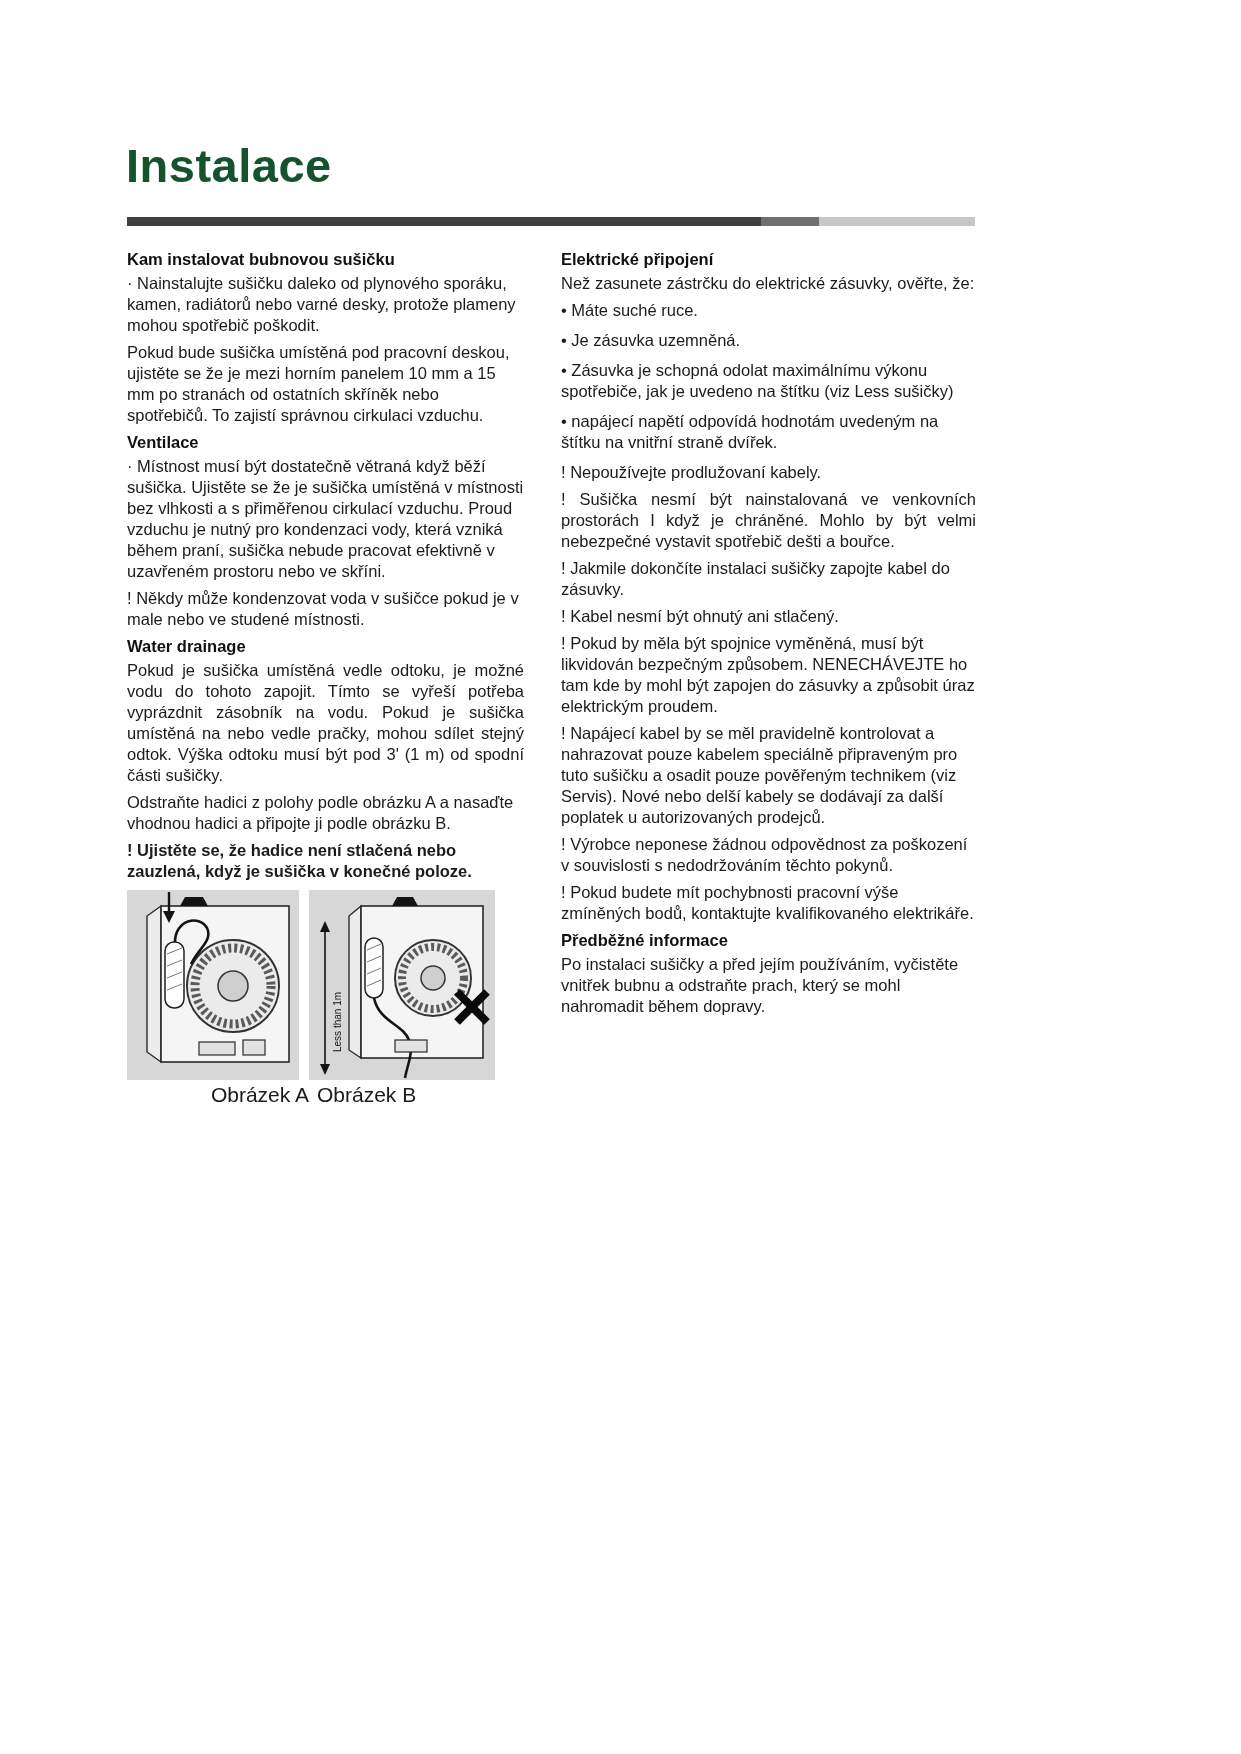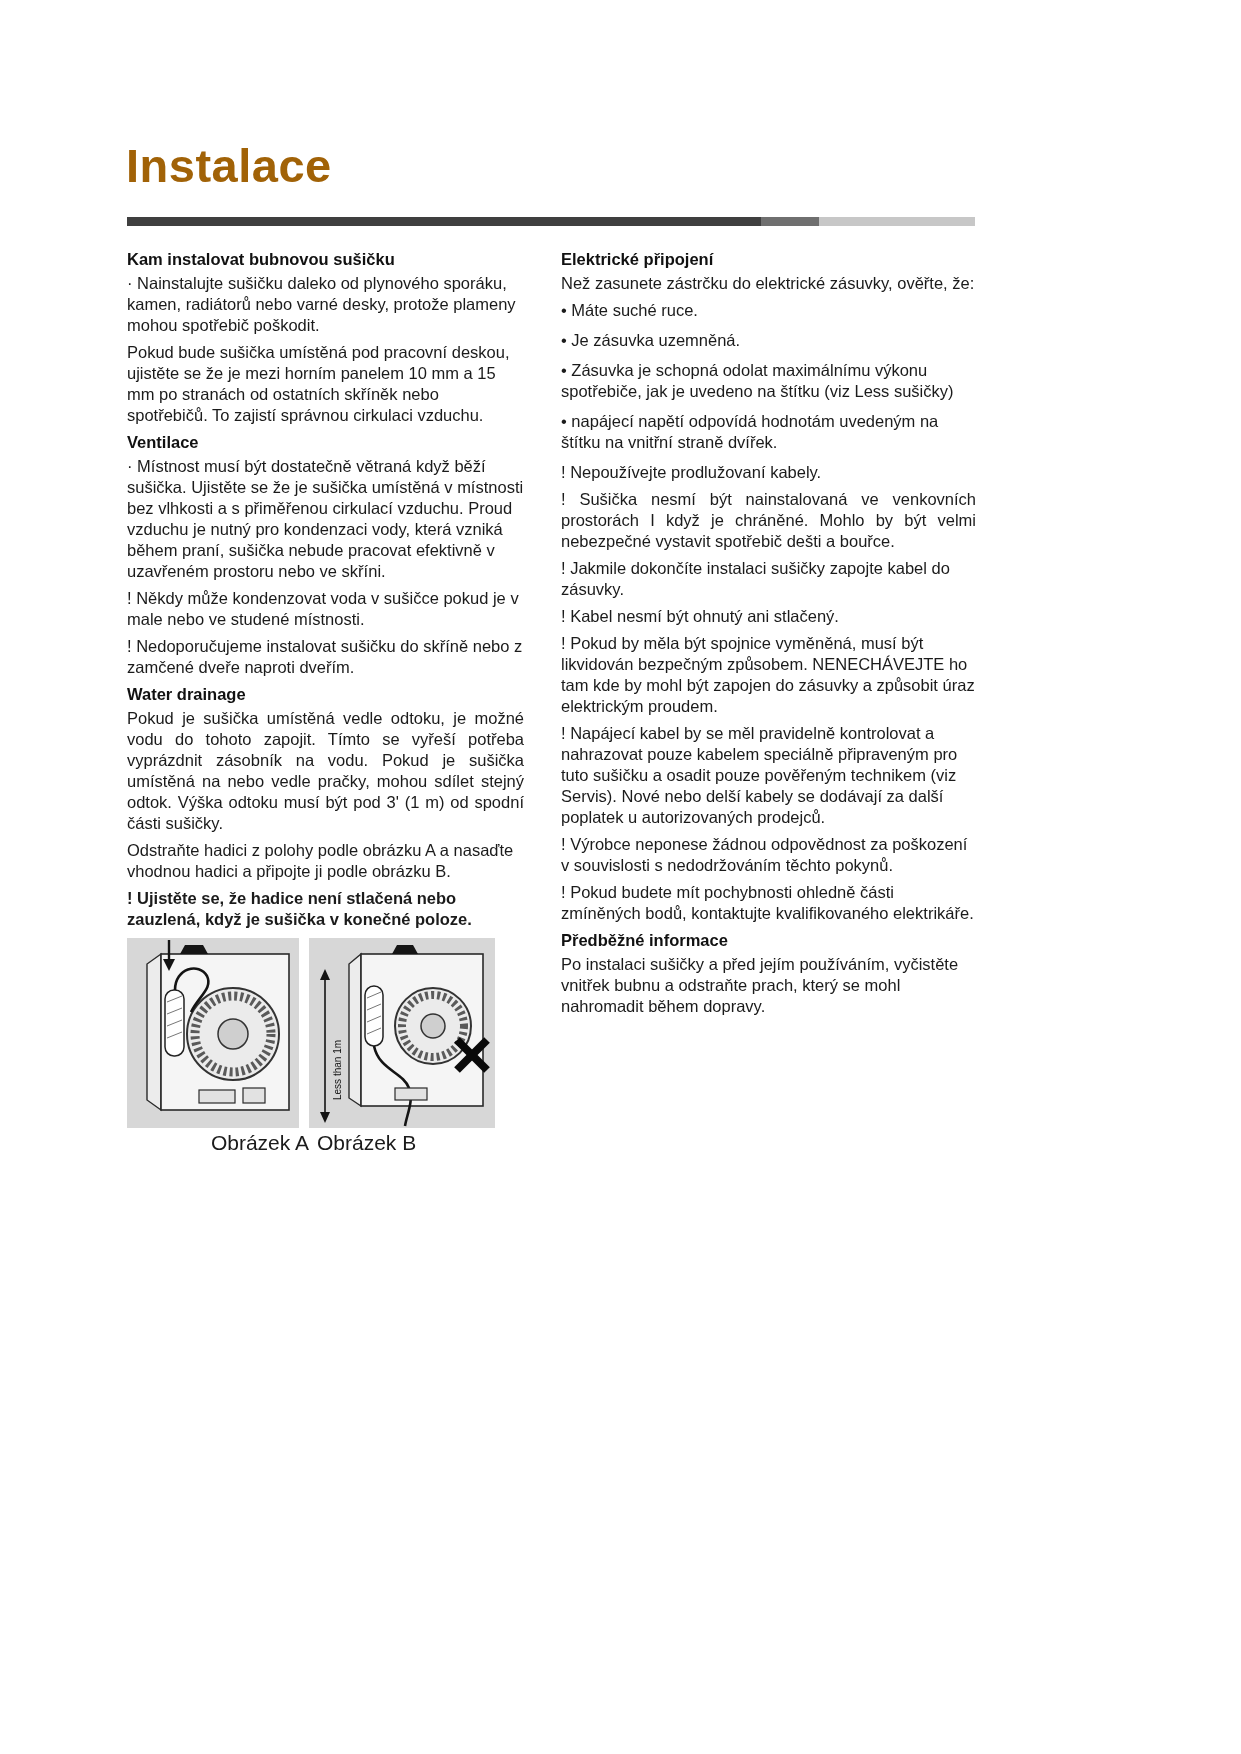--- a/index.html
+++ b/index.html
@@ -8,21 +8,21 @@
     width:1241px; height:1754px;
     font-family:"Liberation Sans", sans-serif;
     color:#1b1b1b;
   }
   .page {
     position:relative; width:1241px; height:1754px;
     background:#ffffff; overflow:hidden;
   }
   .title {
     position:absolute; left:126px; top:138px;
-    font-size:47px; font-weight:700; color:#a16207; letter-spacing:0.5px;
+    font-size:47px; font-weight:700; color:#14532d; letter-spacing:0.5px;
   }
   .rule {
     position:absolute; left:127px; top:217px; width:848px; height:9px;
     display:flex;
   }
   .rule .seg1 { width:634px; height:100%; background:#3f3f3f; }
   .rule .seg2 { width:58px;  height:100%; background:#6f6f6f; }
   .rule .seg3 { flex:1;      height:100%; background:#c7c7c7; }
 
   .col { position:absolute; top:246px; font-size:16.5px; line-height:21px; }
@@ -57,21 +57,20 @@
 
   <div class="col col-left">
 
     <h3 class="sec-heading">Kam instalovat bubnovou sušičku</h3>
     <p>· Nainstalujte sušičku daleko od plynového sporáku, kamen, radiátorů nebo varné desky, protože plameny mohou spotřebič poškodit.</p>
     <p>Pokud bude sušička umístěná pod pracovní deskou, ujistěte se že je mezi horním panelem 10 mm a 15 mm po stranách od ostatních skříněk nebo spotřebičů. To zajistí správnou cirkulaci vzduchu.</p>
 
     <h3 class="sec-heading">Ventilace</h3>
     <p>· Místnost musí být dostatečně větraná když běží sušička. Ujistěte se že je sušička umístěná v místnosti bez vlhkosti a s přiměřenou cirkulací vzduchu. Proud vzduchu je nutný pro kondenzaci vody, která vzniká během praní, sušička nebude pracovat efektivně v uzavřeném prostoru nebo ve skříni.</p>
     <p>! Někdy může kondenzovat voda v sušičce pokud je v male nebo ve studené místnosti.</p>
-    <p>! Nedoporučujeme instalovat sušičku do skříně nebo z zamčené dveře naproti dveřím.</p>
 
     <h3 class="sec-heading">Water drainage</h3>
     <p class="justify">Pokud je sušička umístěná vedle odtoku, je možné vodu do tohoto zapojit. Tímto se vyřeší potřeba vyprázdnit zásobník na vodu. Pokud je sušička umístěná na nebo vedle pračky, mohou sdílet stejný odtok. Výška odtoku musí být pod 3' (1 m) od spodní části sušičky.</p>
     <p>Odstraňte hadici z polohy podle obrázku A a nasaďte vhodnou hadici a připojte ji podle obrázku B.</p>
     <p class="bold">! Ujistěte se, že hadice není stlačená nebo zauzlená, když je sušička v konečné poloze.</p>
 
     <div class="figures">
 
       <div class="figure">
         <svg width="172" height="190" viewBox="0 0 172 190" xmlns="http://www.w3.org/2000/svg">
@@ -167,20 +166,20 @@
     <p class="bullet">•  Zásuvka je schopná odolat maximálnímu výkonu spotřebiče, jak je uvedeno na štítku (viz Less sušičky)</p>
     <p class="bullet">•  napájecí napětí odpovídá hodnotám uvedeným na štítku na vnitřní straně dvířek.</p>
 
     <p>! Nepoužívejte prodlužovaní kabely.</p>
     <p class="justify">! Sušička nesmí být nainstalovaná ve venkovních prostorách I když je chráněné. Mohlo by být velmi nebezpečné vystavit spotřebič dešti a bouřce.</p>
     <p>! Jakmile dokončíte instalaci sušičky zapojte kabel do zásuvky.</p>
     <p>! Kabel nesmí být ohnutý ani stlačený.</p>
     <p>! Pokud by měla být spojnice vyměněná, musí být likvidován bezpečným způsobem. NENECHÁVEJTE ho tam kde by mohl být zapojen do zásuvky a způsobit úraz elektrickým proudem.</p>
     <p>! Napájecí kabel by se měl pravidelně kontrolovat a nahrazovat pouze kabelem speciálně připraveným pro tuto sušičku a osadit pouze pověřeným technikem (viz Servis). Nové nebo delší kabely se dodávají za další poplatek u autorizovaných prodejců.</p>
     <p>! Výrobce neponese žádnou odpovědnost za poškození v souvislosti s nedodržováním těchto pokynů.</p>
-    <p>! Pokud budete mít pochybnosti ohledně části zmíněných bodů, kontaktujte kvalifikovaného elektrikáře.</p>
+    <p>! Pokud budete mít pochybnosti pracovní výše zmíněných bodů, kontaktujte kvalifikovaného elektrikáře.</p>
 
     <h3 class="sec-heading">Předběžné informace</h3>
     <p>Po instalaci sušičky a před jejím používáním, vyčistěte vnitřek bubnu a odstraňte prach, který se mohl nahromadit během dopravy.</p>
 
   </div>
 
 </div>
 
 </body></html>

